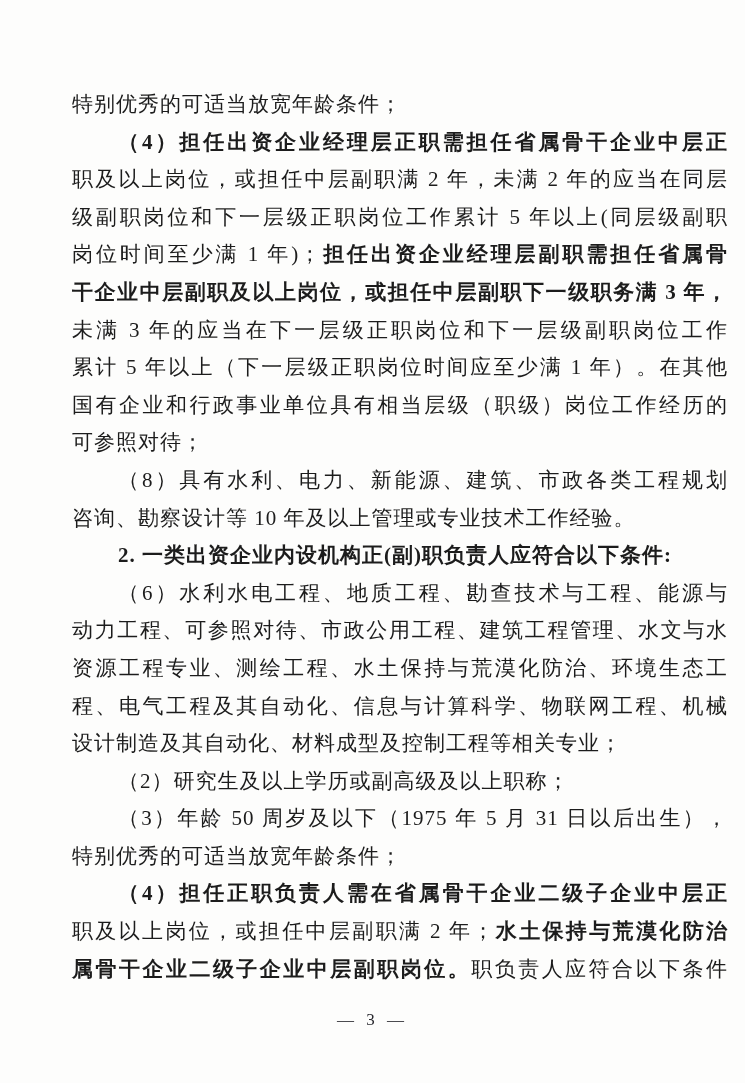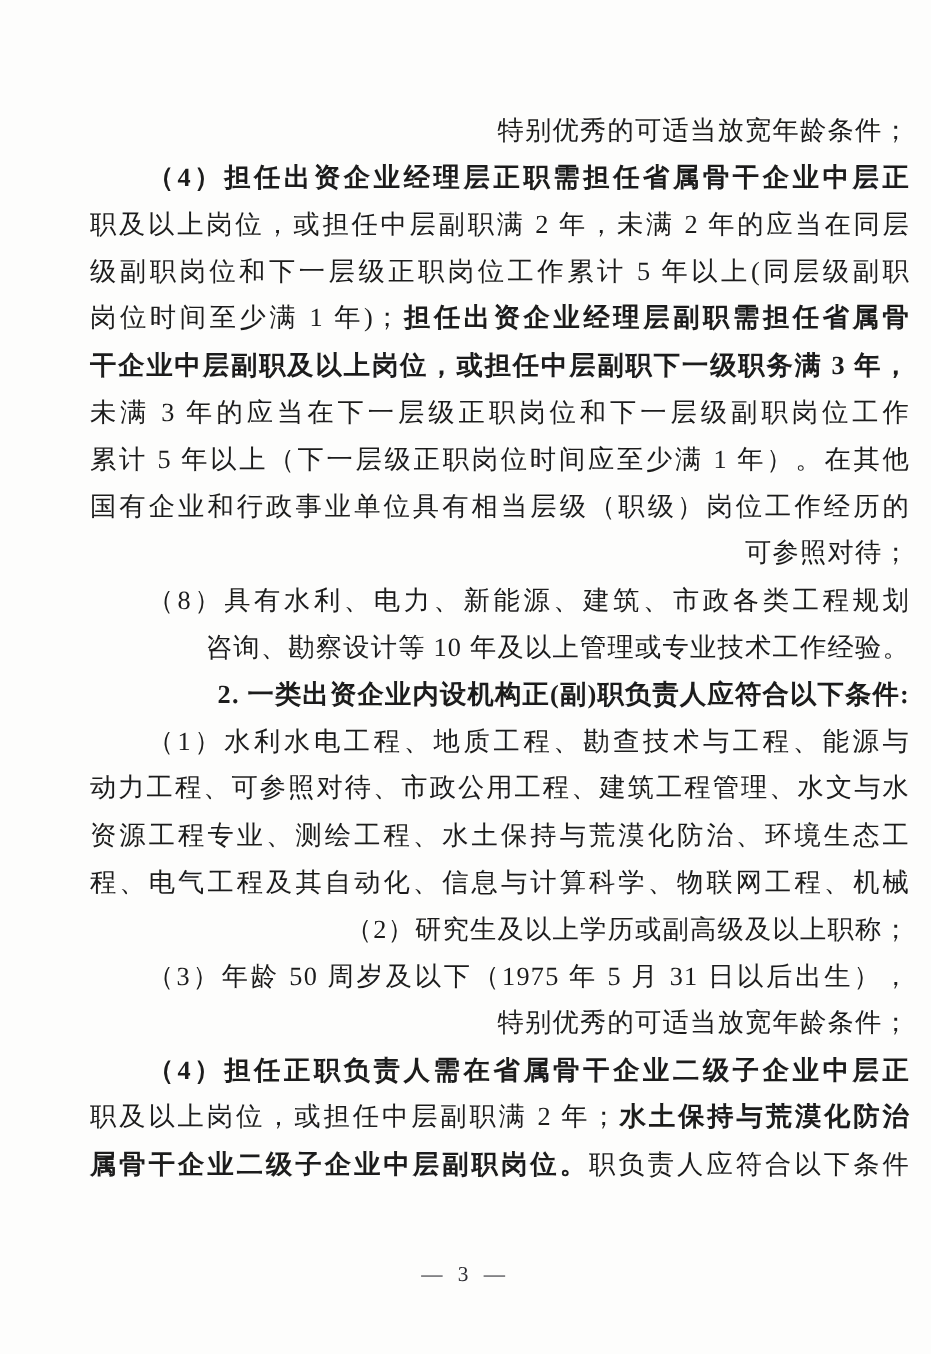--- a/index.html
+++ b/index.html
@@ -24,21 +24,21 @@
     position: absolute;
     left: 72px;
     top: 86px;
     width: 656px;
   }
   .line {
     font-size: 21px;
     line-height: 37.6px;
     height: 37.6px;
     letter-spacing: 1px;
-    text-align: right;
+    text-align: left;
     white-space: normal;
     overflow: visible;
   }
   .line.fill {
     text-align: justify;
     text-align-last: justify;
   }
   .line.indent {
     text-indent: 46px;
   }
@@ -68,24 +68,25 @@
       <div class="line fill"><span>级副职岗位和下一层级正职岗位工作累计 5 年以上(同层级副职</span></div>
       <div class="line fill"><span>岗位时间至少满 1 年)；</span><span class="bold">担任出资企业经理层副职需担任省属骨</span></div>
       <div class="line fill"><span class="bold">干企业中层副职及以上岗位，或担任中层副职下一级职务满 3 年，</span></div>
       <div class="line fill"><span>未满 3 年的应当在下一层级正职岗位和下一层级副职岗位工作</span></div>
       <div class="line fill"><span>累计 5 年以上（下一层级正职岗位时间应至少满 1 年）。在其他</span></div>
       <div class="line fill"><span>国有企业和行政事业单位具有相当层级（职级）岗位工作经历的</span></div>
       <div class="line"><span>可参照对待；</span></div>
       <div class="line indent fill"><span>（8）具有水利、电力、新能源、建筑、市政各类工程规划</span></div>
       <div class="line"><span>咨询、勘察设计等 10 年及以上管理或专业技术工作经验。</span></div>
       <div class="line indent"><span class="bold">2. 一类出资企业内设机构正(副)职负责人应符合以下条件:</span></div>
-      <div class="line indent fill"><span>（1）水利水电工程、地质工程、勘查技术与工程、能源与</span></div>
+      <div class="line indent fill"><span>（6）水利水电工程、地质工程、勘查技术与工程、能源与</span></div>
       <div class="line fill"><span>动力工程、可参照对待、市政公用工程、建筑工程管理、水文与水</span></div>
       <div class="line fill"><span>资源工程专业、测绘工程、水土保持与荒漠化防治、环境生态工</span></div>
       <div class="line fill"><span>程、电气工程及其自动化、信息与计算科学、物联网工程、机械</span></div>
+      <div class="line"><span>设计制造及其自动化、材料成型及控制工程等相关专业；</span></div>
       <div class="line indent"><span>（2）研究生及以上学历或副高级及以上职称；</span></div>
       <div class="line indent fill"><span>（3）年龄 50 周岁及以下（1975 年 5 月 31 日以后出生），</span></div>
       <div class="line"><span>特别优秀的可适当放宽年龄条件；</span></div>
       <div class="line indent fill"><span class="bold">（4）担任正职负责人需在省属骨干企业二级子企业中层正</span></div>
       <div class="line fill"><span>职及以上岗位，或担任中层副职满 2 年；</span><span class="bold">水土保持与荒漠化防治</span></div>
       <div class="line fill"><span class="bold">属骨干企业二级子企业中层副职岗位。</span><span>职负责人应符合以下条件</span></div>
     </div>
   <div class="page-footer">
     <span>— 3 —</span>
   </div>

